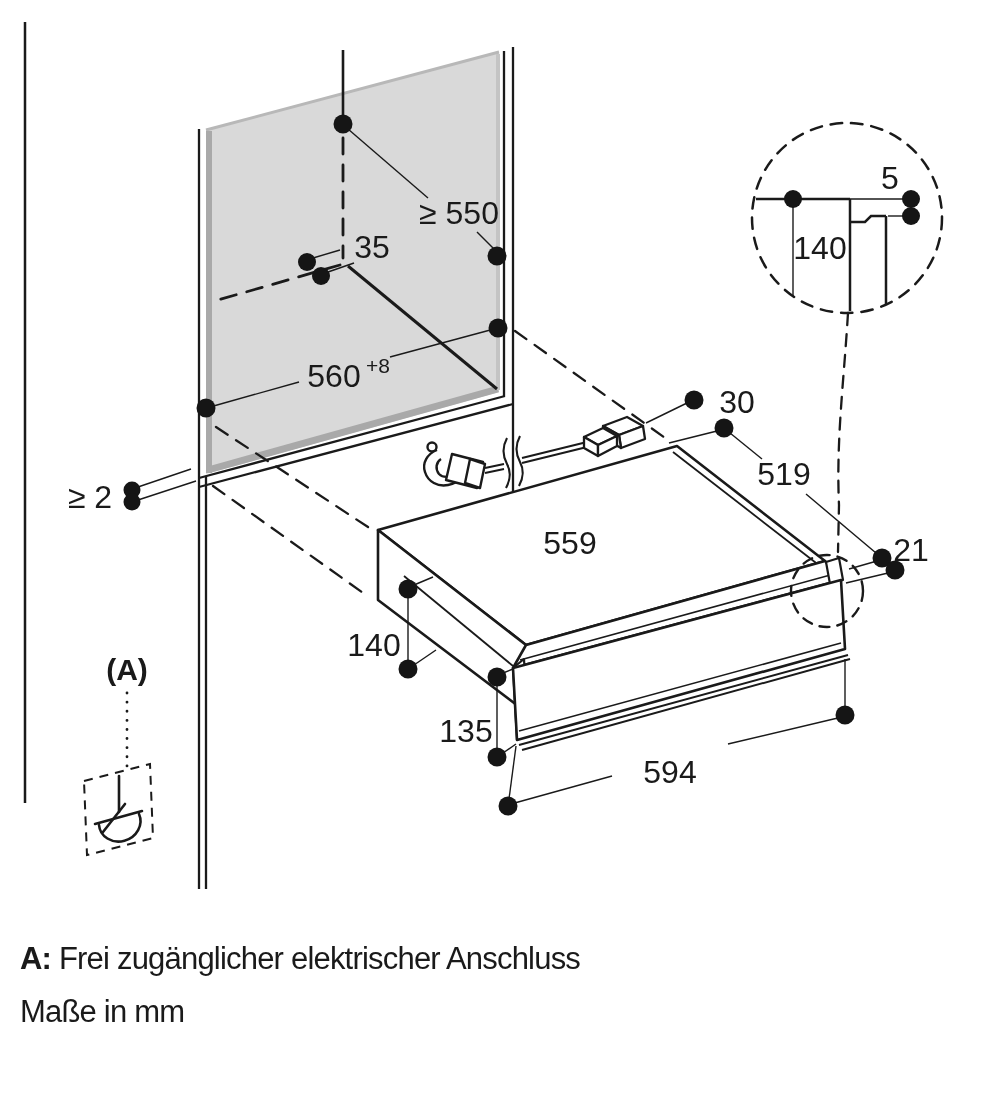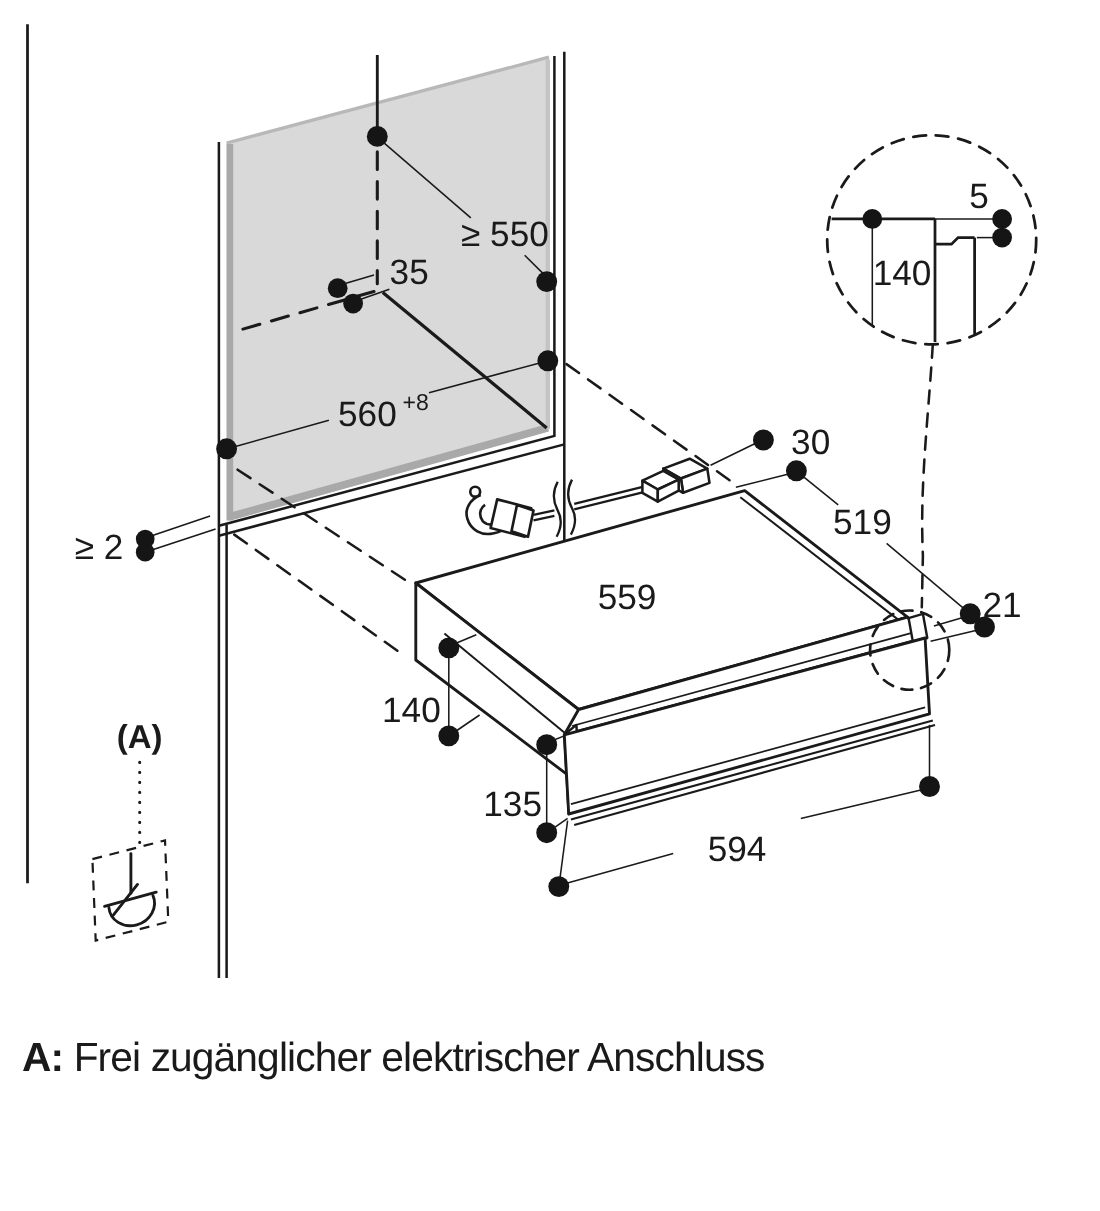--- a/index.html
+++ b/index.html
@@ -2,21 +2,21 @@
 <html><head>
 <meta charset="utf-8">
 <style>
   html,body{margin:0;padding:0;background:#ffffff;}
   #stage{position:relative;width:1000px;height:1101px;background:#ffffff;overflow:hidden;
          font-family:"Liberation Sans","DejaVu Sans",sans-serif;color:#1a1a1a;}
   svg{position:absolute;left:0;top:0;}
   .dimtext{font-size:32px;fill:#1a1a1a;}
   .suptext{font-size:21px;fill:#1a1a1a;}
   .calloutlabel{font-size:30px;font-weight:bold;fill:#1a1a1a;}
-  .footer-line{position:absolute;left:20px;font-size:37px;letter-spacing:-0.8px;color:#1a1a1a;white-space:nowrap;}
+  .footer-line{position:absolute;left:20px;font-size:31px;letter-spacing:-0.8px;color:#1a1a1a;white-space:nowrap;}
   #footer-1{top:941px;}
   #footer-2{top:994px;}
   .b{font-weight:bold;}
 </style>
 </head>
 <body>
 
 <div id="stage">
 
 <svg width="1000" height="1101" viewBox="0 0 1000 1101">
@@ -220,14 +220,15 @@
       <path d="M 99 825 A 21 19 -20 1 0 139 814"></path>
     </g>
   </g>
 
 </svg>
 
 <div class="footer-line" id="footer-1">
   <span class="b">A:</span>
   <span>Frei zugänglicher elektrischer Anschluss</span>
 </div>
+<div class="footer-line" id="footer-2">Maße in mm</div>
 
 </div>
 
 </body></html>

